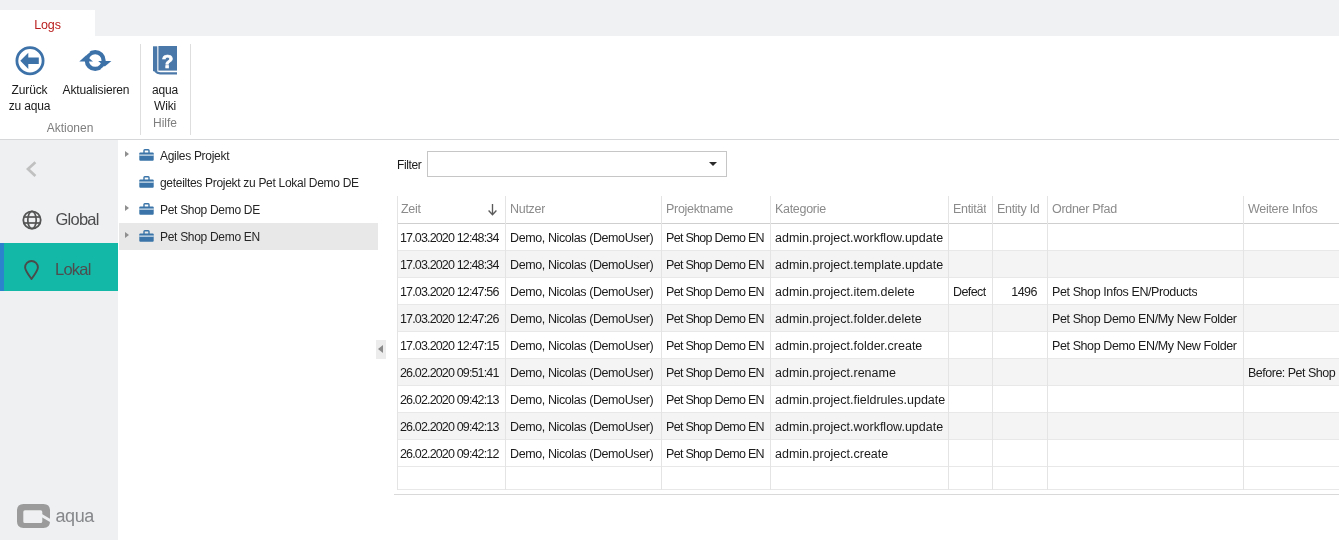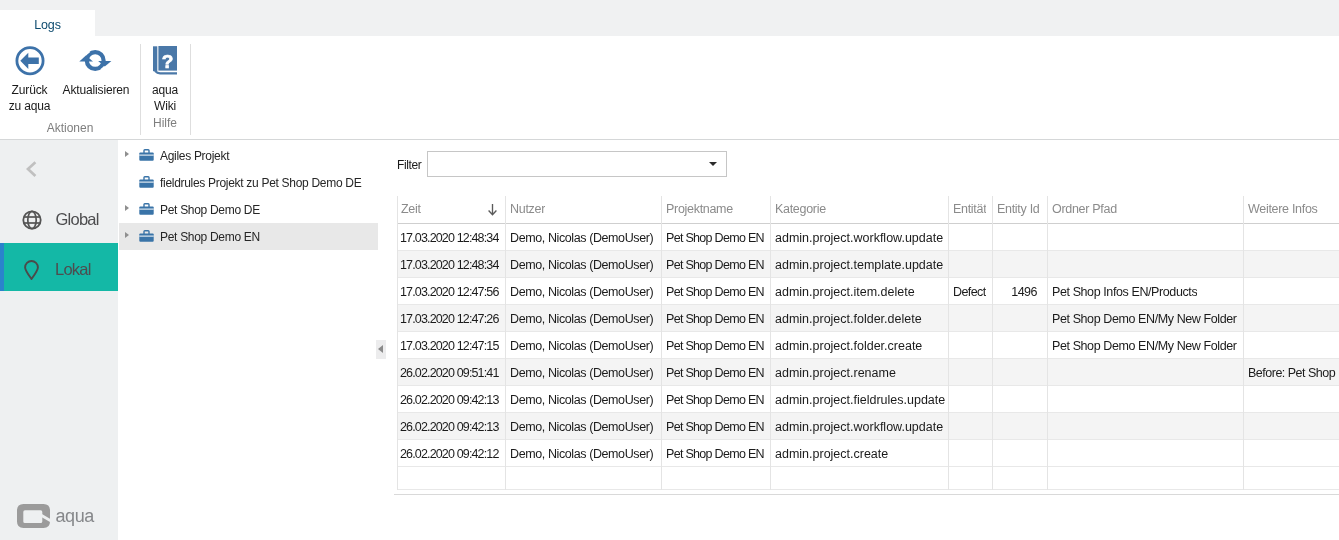--- a/index.html
+++ b/index.html
@@ -2,21 +2,21 @@
 <html><head>
 <meta charset="utf-8">
 <style>
 * { margin:0; padding:0; box-sizing:border-box; }
 html,body { width:1339px; height:540px; background:#fff; font-family:"Liberation Sans", sans-serif; overflow:hidden; }
 body { position:relative; }
 .abs { position:absolute; }
 
 
 #tabbar { left:0; top:0; width:1339px; height:36px; background:#f0f1f2; }
-#tab-logs { left:0; top:10px; width:95px; height:29px; background:#fff; color:#0c4a6e; font-size:12.5px; letter-spacing:-0.1px; text-align:center; line-height:31px; }
+#tab-logs { left:0; top:10px; width:95px; height:29px; background:#fff; color:#b91c1c; font-size:12.5px; letter-spacing:-0.1px; text-align:center; line-height:31px; }
 
 
 #ribbon { left:0; top:36px; width:1339px; height:104px; background:#fff; border-bottom:1px solid #d5d7d8; }
 .rbtn-label { position:absolute; font-size:12px; color:#1a1a1a; text-align:center; line-height:16.5px; letter-spacing:-0.15px; }
 .rgroup-label { position:absolute; font-size:12px; color:#7e7e7e; text-align:center; }
 #rsep1 { left:140px; top:44px; width:1px; height:91px; background:#dedede; }
 #rsep2 { position:absolute; left:190px; top:44px; width:1px; height:91px; background:#dedede; }
 
 
 #sidebar { left:0; top:140px; width:118px; height:400px; background:#eef0f1; }
@@ -131,21 +131,21 @@
       <line x1="0.3" y1="6.1" x2="14.7" y2="6.1" stroke="#fff" stroke-width="1"></line>
     </svg>
     <div class="txt">Agiles Projekt</div>
   </div>
   <div class="trow" style="top:29px">
     <svg style="position:absolute;left:20px;top:6.5px" width="15" height="12" viewBox="0 0 15 12">
       <rect x="5" y="0.7" width="5" height="4" rx="0.8" fill="none" stroke="#3a74a8" stroke-width="1.4"></rect>
       <rect x="0.3" y="3.6" width="14.4" height="8.2" rx="1" fill="#3a74a8"></rect>
       <line x1="0.3" y1="6.1" x2="14.7" y2="6.1" stroke="#fff" stroke-width="1"></line>
     </svg>
-    <div class="txt">fieldrules Projekt zu Pet Shop Demo DE</div>
+    <div class="txt">geteiltes Projekt zu Pet Lokal Demo DE</div>
   </div>
   <div class="trow" style="top:56px">
     <div class="expander"></div>
     <svg style="position:absolute;left:20px;top:6.5px" width="15" height="12" viewBox="0 0 15 12">
       <rect x="5" y="0.7" width="5" height="4" rx="0.8" fill="none" stroke="#3a74a8" stroke-width="1.4"></rect>
       <rect x="0.3" y="3.6" width="14.4" height="8.2" rx="1" fill="#3a74a8"></rect>
       <line x1="0.3" y1="6.1" x2="14.7" y2="6.1" stroke="#fff" stroke-width="1"></line>
     </svg>
     <div class="txt">Pet Shop Demo DE</div>
   </div>

